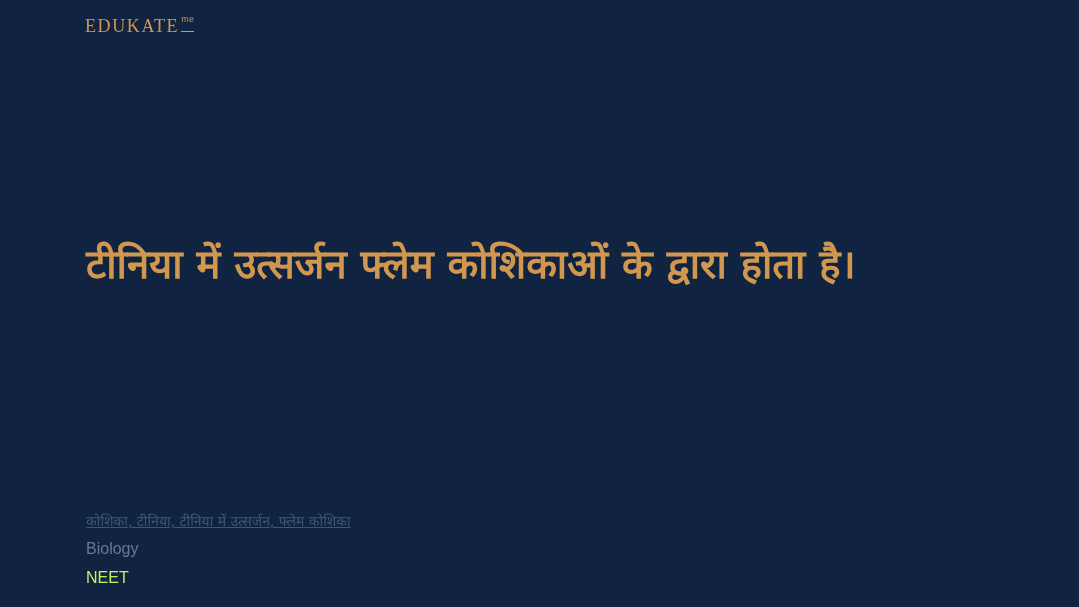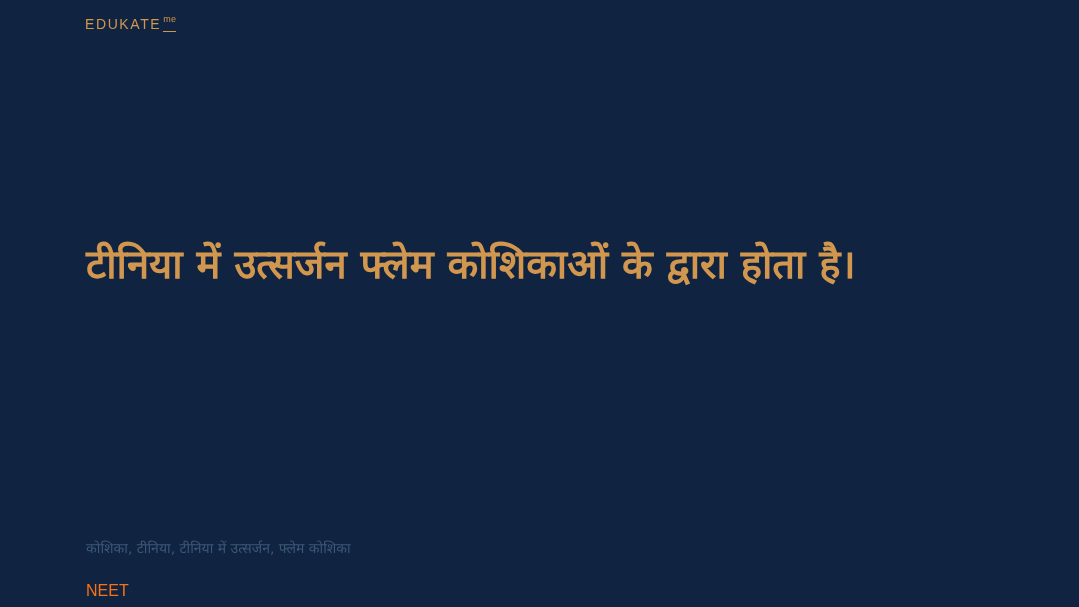--- a/index.html
+++ b/index.html
@@ -25,22 +25,22 @@
   
   .brand {
     position: absolute;
     left: 85px;
     top: 17px;
     display: flex;
     align-items: flex-start;
     user-select: none;
   }
   .brand-word {
-    font-family: Liberation Sans, sans-serif;
-    font-size: 14px;
+    font-family: Liberation Serif, serif;
+    font-size: 18px;
     font-weight: 400;
     letter-spacing: 1.6px;
     color: #d2974f;
     line-height: 1;
   }
   .brand-sup {
     font-family: "Liberation Sans", sans-serif;
     font-size: 9px;
     font-weight: 400;
     color: #d2974f;
@@ -72,36 +72,37 @@
     position: absolute;
     left: 86px;
     bottom: 0;
     width: 600px;
   }
   .meta-tags {
     font-family: "DejaVu Sans", "Liberation Sans", sans-serif;
     font-size: 14px;
     color: #3d5777;
     line-height: 1;
-    margin-bottom: 28px;
+    margin-bottom: 13px;
     white-space: nowrap;
+    text-decoration: underline;
   }
   .meta-subject {
     font-family: "Liberation Sans", sans-serif;
     font-size: 16px;
     color: #647a95;
     line-height: 1;
     margin-bottom: 13px;
   }
   .meta-exam {
     font-family: "Liberation Sans", sans-serif;
     font-size: 16px;
-    color: #f97316;
+    color: #bef264;
     line-height: 1;
-    padding-bottom: 8px;
+    padding-bottom: 21px;
   }
 
   
   .watermark {
     position: absolute;
     right: 6px;
     bottom: 4px;
     font-family: "Liberation Sans", sans-serif;
     font-size: 8px;
     color: #1b3252;
@@ -117,18 +118,19 @@
 
   <div class="brand">
     <span class="brand-word">EDUKATE</span>
     <span class="brand-sup">me</span>
   </div>
 
   <h1 class="headline">टीनिया में उत्सर्जन फ्लेम कोशिकाओं के द्वारा होता है।</h1>
 
   <div class="meta">
     <div class="meta-tags">कोशिका, टीनिया, टीनिया में उत्सर्जन, फ्लेम कोशिका</div>
+    <div class="meta-subject">Biology</div>
     <div class="meta-exam">NEET</div>
   </div>
 
   <div class="watermark">. . . .</div>
 
 </div>
 
 </body></html>

